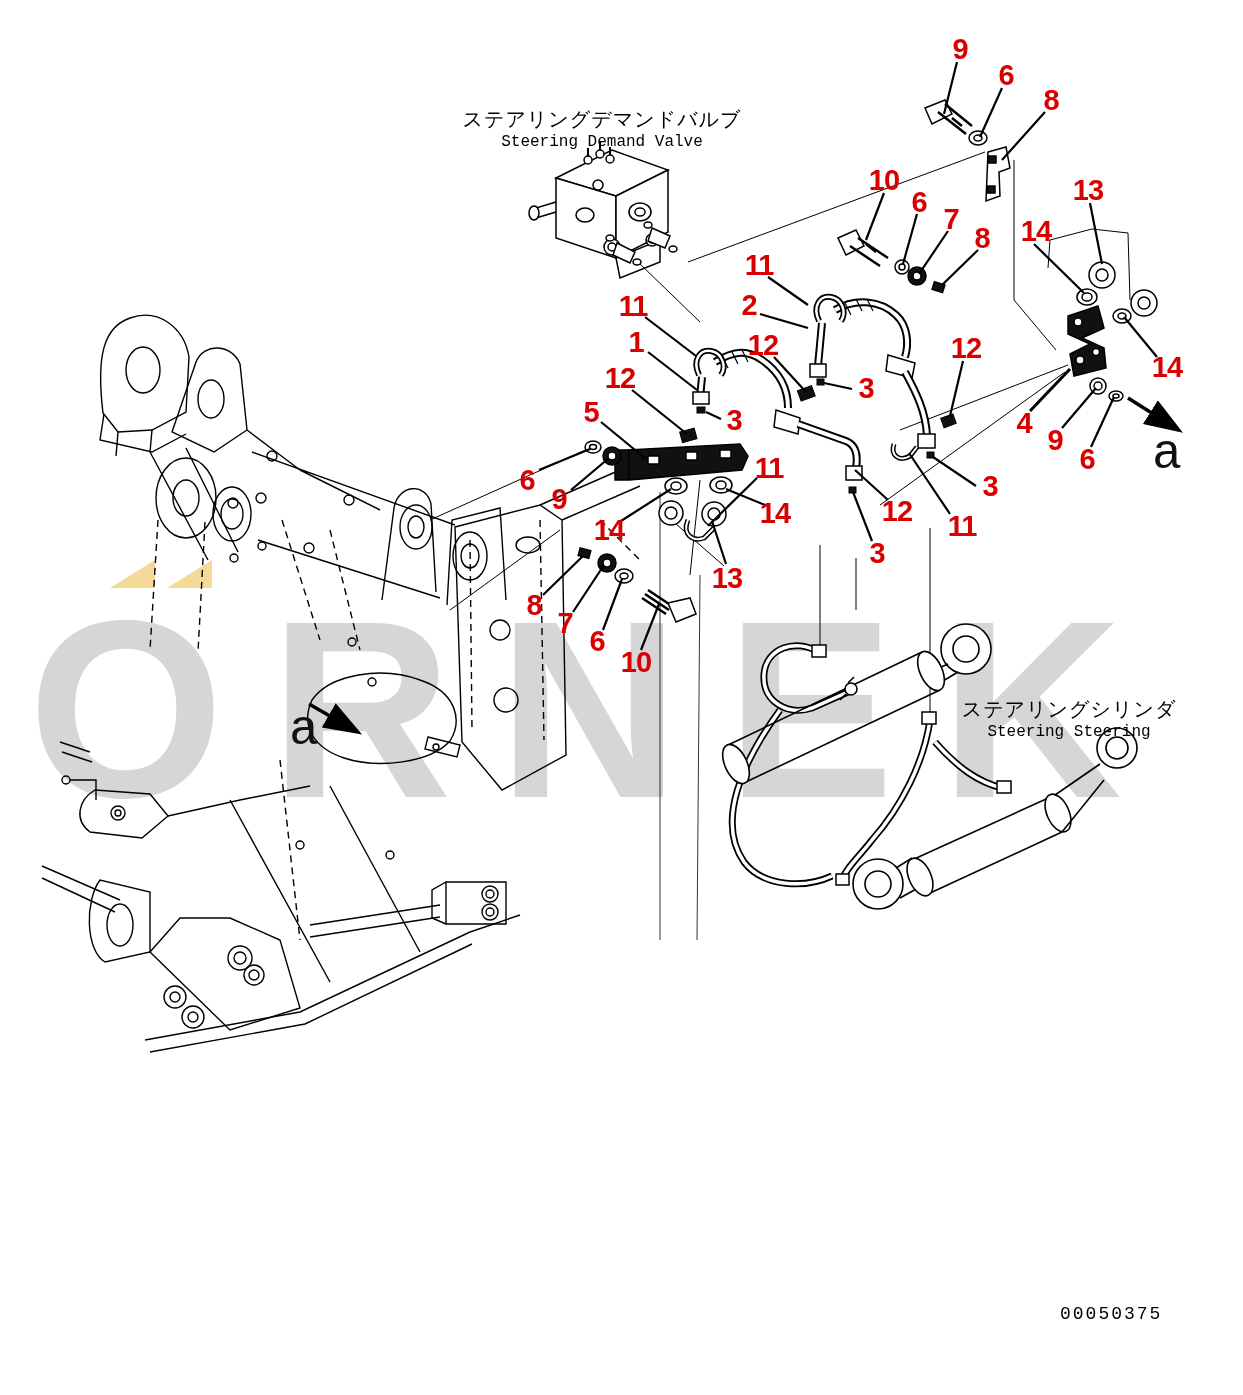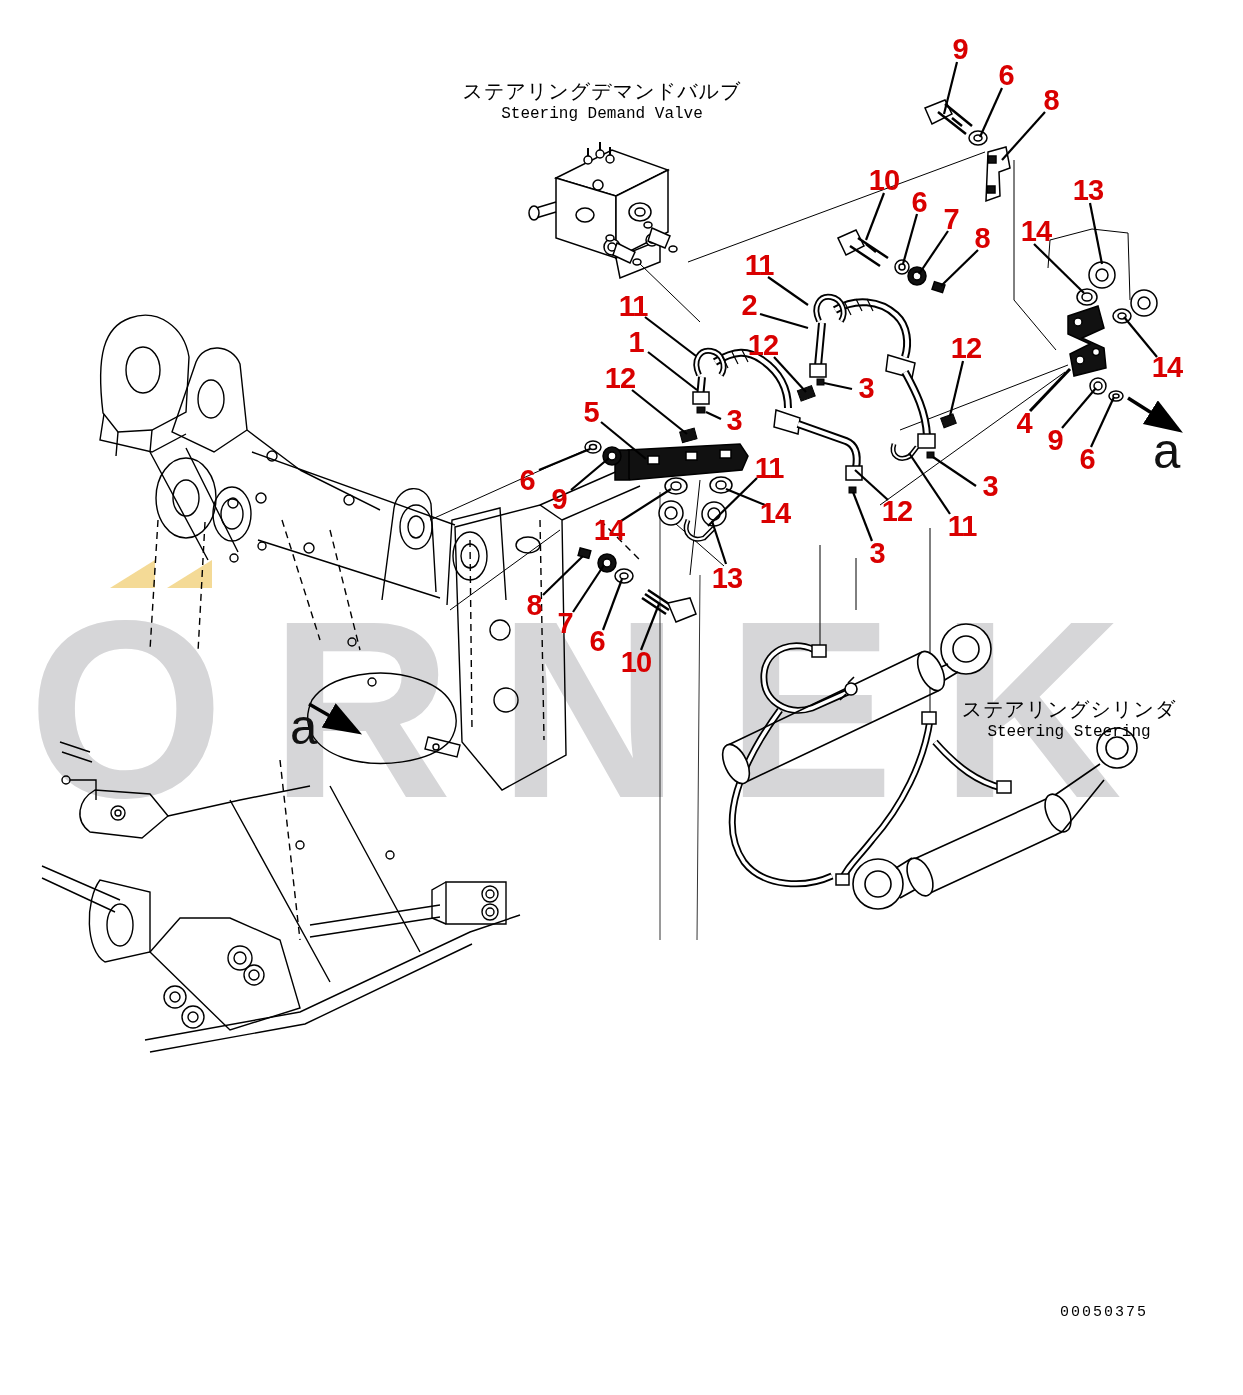--- a/index.html
+++ b/index.html
@@ -23,21 +23,21 @@
          color:#000;text-align:center;white-space:nowrap;transform:translateX(-50%);}
   .ptext .jp{font-size:20px;letter-spacing:1px;}
   .ptext .en{font-size:16px;letter-spacing:0px;}
   .callout{position:absolute;transform:translate(-50%,-50%);font-weight:bold;font-size:29px;
            letter-spacing:-1px;color:#d90000;font-family:"Liberation Sans",sans-serif;
            white-space:nowrap;line-height:1;}
   .viewlabel{position:absolute;transform:translate(-50%,-50%);
              font-family:"Liberation Mono","DejaVu Sans Mono",monospace;font-size:50px;color:#111;
              line-height:1;}
   .drawno{position:absolute;font-family:"Liberation Mono","DejaVu Sans Mono",monospace;
-          font-size:15px;letter-spacing:2px;color:#000;}
+          font-size:18px;letter-spacing:2px;color:#000;}
 </style>
 </head>
 <body>
 
 <div id="canvas">
 
   <div id="wm">
     <div class="wm-tri" style="left: 110px; top: 560px; border-bottom-color: rgb(244, 218, 150);"></div>
     <div class="wm-tri" style="left: 167px; top: 560px; border-bottom-color: rgb(244, 218, 150);"></div>
     <div class="wm-brand" style="color: rgb(214, 214, 216);">ORNEK</div>
@@ -363,21 +363,21 @@
         <line x1="1062" y1="428" x2="1096" y2="388" stroke="#000" stroke-width="2.2"></line>
         <line x1="1091" y1="447" x2="1114" y2="397" stroke="#000" stroke-width="2.2"></line>
       </g>
     <g id="viewarrows">
         <line x1="1128" y1="398" x2="1177" y2="429" stroke="#000" stroke-width="3.5" marker-end="url(#arr)"></line>
         <line x1="309" y1="704" x2="356" y2="731" stroke="#000" stroke-width="3.5" marker-end="url(#arr)"></line>
       </g>
   </svg>
 
   <div id="txt">
-    <div class="ptext" style="left:602px;top:78px;">
+    <div class="ptext" style="left:602px;top:106px;">
       <div class="jp">ステアリングデマンドバルブ</div>
       <div class="en">Steering Demand Valve</div>
     </div>
     <div class="ptext" style="left:1069px;top:696px;">
       <div class="jp">ステアリングシリンダ</div>
       <div class="en">Steering Steering</div>
     </div>
     <div class="drawno" style="left:1060px;top:1304px;">00050375</div>
     <div id="callouts">
         <span class="callout" style="left: 960px; top: 49px; color: rgb(217, 0, 0);">9</span>

